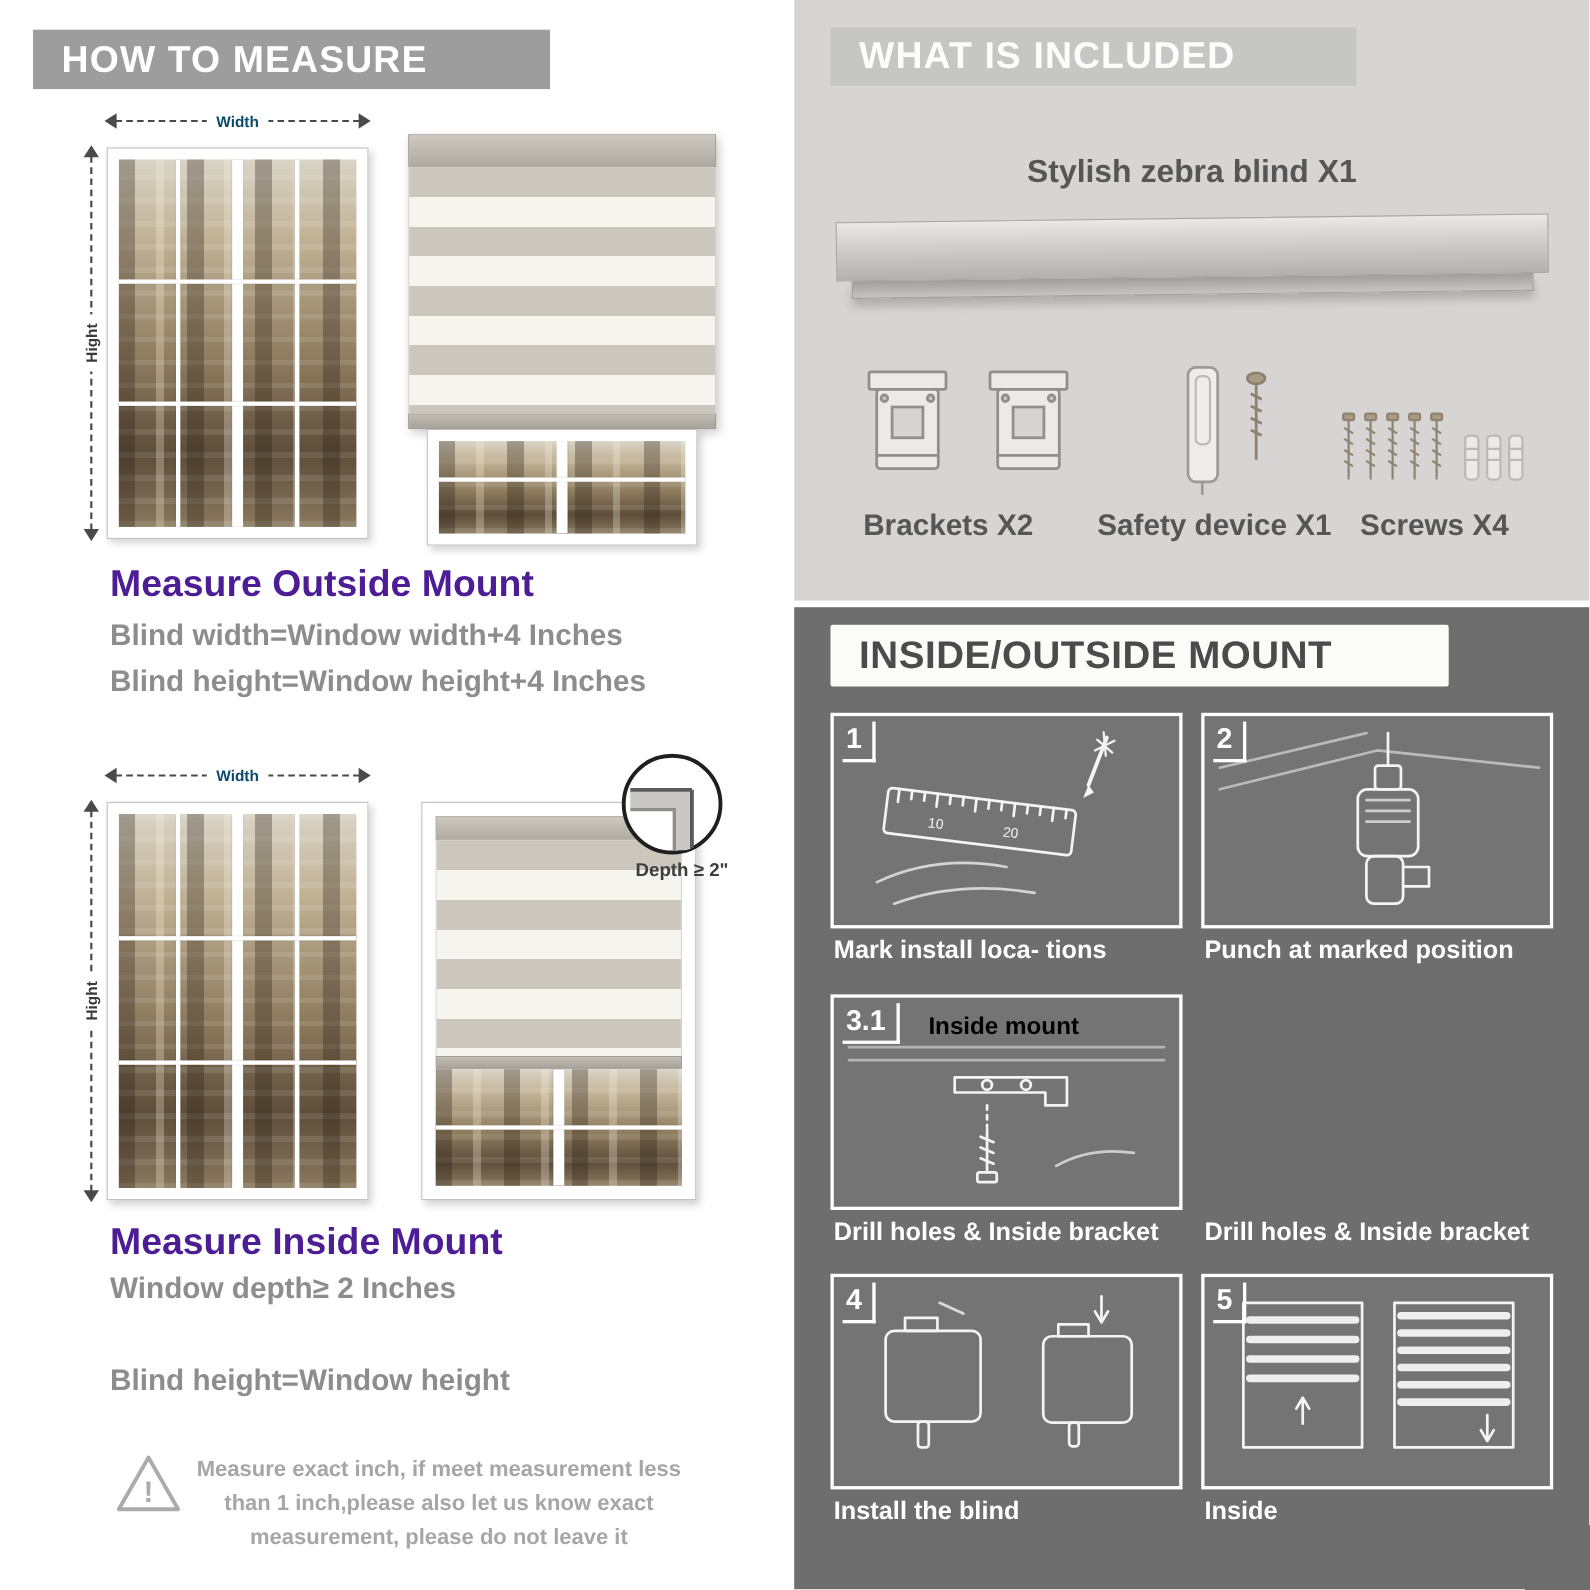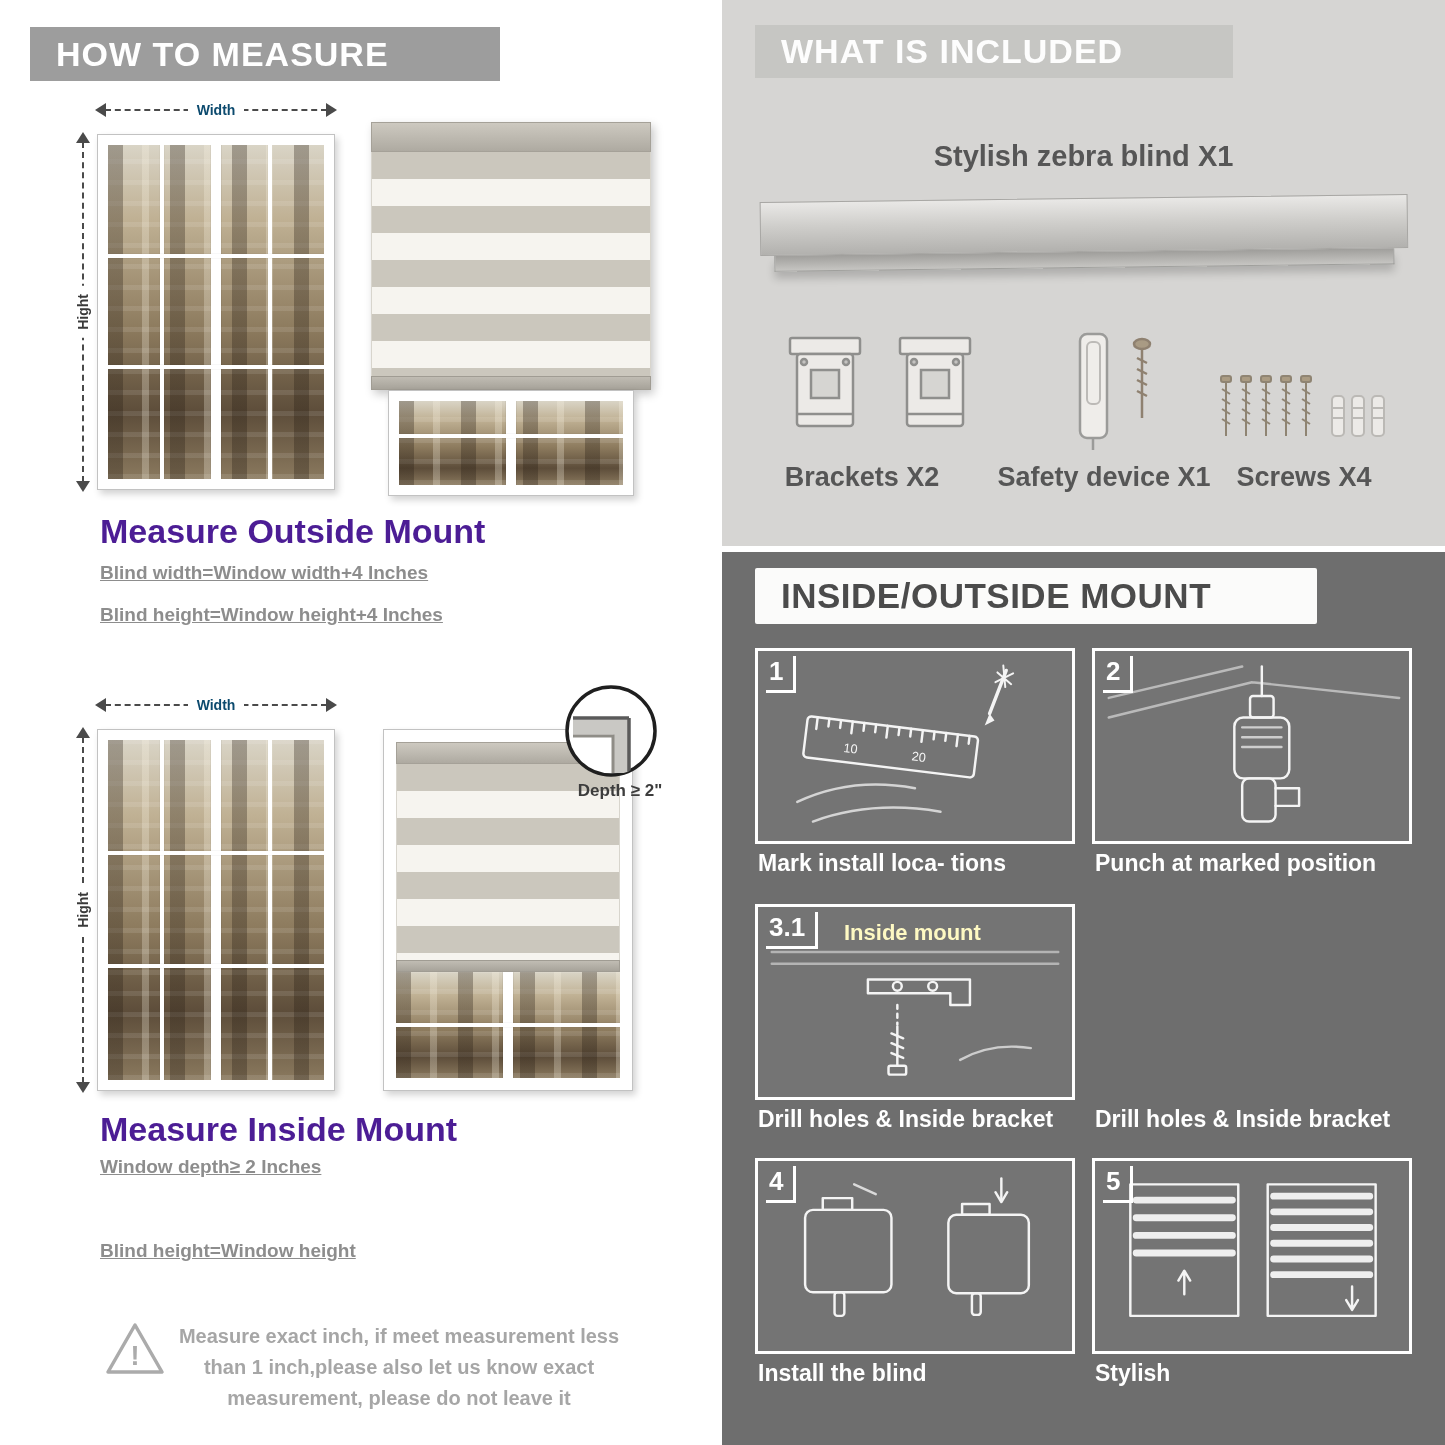--- a/index.html
+++ b/index.html
@@ -20,21 +20,21 @@
     position:absolute; background:#c6c6c3; color:#fdfdfd;
     font-size:34px; font-weight:bold; letter-spacing:1px;
     display:flex; align-items:center; padding-left:26px;
   }
   .banner-white {
     position:absolute; background:#fbfbfa; color:#4b4b4b;
     font-size:35px; font-weight:bold; letter-spacing:.5px;
     display:flex; align-items:center; padding-left:26px; border-radius:2px;
   }
   .mtitle { position:absolute; font-size:34px; font-weight:bold; color:#4c1d95; }
-  .mline  { position:absolute; font-size:19px; font-weight:bold; color:#8d8d8d;text-decoration:underline; }
+  .mline  { position:absolute; font-size:27px; font-weight:bold; color:#8d8d8d; }
 
   
   .arrow-h { position:absolute; height:16px; display:flex; align-items:center; justify-content:center; }
   .arrow-h::before { content:""; position:absolute; left:8px; right:8px; top:7px; border-top:2px dashed #4a4a4a; }
   .ah { position:absolute; top:1px; width:0; height:0; border:7px solid transparent; }
   .ah.l { left:-2px; border-right:11px solid #4a4a4a; border-left:0; }
   .ah.r { right:-2px; border-left:11px solid #4a4a4a; border-right:0; }
   .alabel { position:relative; background:#ffffff; padding:0 9px; font-size:14px; font-weight:bold; color:#0c4a6e; z-index:2; }
 
   .arrow-v { position:absolute; width:16px; display:flex; align-items:center; justify-content:center; }
@@ -84,21 +84,21 @@
 
   .headrail { position:absolute; left:38px; top:198px; width:648px; transform:rotate(-0.7deg); }
   .rail-top { height:54px; background:linear-gradient(180deg,#e9e8e6 0%,#cfcecb 45%,#b2b1ae 100%); border:1px solid #a8a7a4; }
   .rail-lip { margin:0 14px; height:16px; background:linear-gradient(180deg,#9f9e9b,#c6c5c2);
               border:1px solid #9f9f9c; border-top:none; box-shadow:0 7px 9px rgba(0,0,0,.18); }
 
   
   .stepbox { position:absolute; width:320px; height:196px; border:3px solid #ffffff; background:#747474; }
   .stepnum { position:absolute; top:5px; left:8px; color:#ffffff; font-size:26px; font-weight:bold;
              padding:0 10px 3px 3px; border-right:3px solid #ffffff; border-bottom:3px solid #ffffff; z-index:2; }
-  .steptitle { position:absolute; top:13px; left:86px; color:#fef9c3; font-size:22px; font-weight:bold; z-index:2; }
+  .steptitle { position:absolute; top:13px; left:86px; color:#000000; font-size:22px; font-weight:bold; z-index:2; }
   .stepart { position:absolute; inset:0; width:100%; height:100%; }
   .stepcap { position:absolute; width:330px; color:#ffffff; font-size:23px; font-weight:bold; }
 
   svg text { font-family:"Liberation Sans","DejaVu Sans",sans-serif; }
 </style>
 </head>
 <body>
 
 <section class="abs" style="left:0;top:0;width:722px;height:1445px;background:#fff">
 
@@ -348,14 +348,14 @@
     <span class="stepnum">5</span>
     <svg class="stepart" viewBox="0 0 320 190" stroke="#f4f4f4" stroke-width="2.5" fill="none" stroke-linecap="round" stroke-linejoin="round">
       <rect x="36" y="22" width="110" height="134"></rect>
       <path stroke-width="7" opacity=".95" d="M42 38 H140 M42 56 H140 M42 74 H140 M42 92 H140"></path>
       <path d="M91 134 v-22 M85 120 l6 -10 l6 10"></path>
       <rect x="176" y="22" width="110" height="134"></rect>
       <path stroke-width="7" opacity=".95" d="M182 34 H280 M182 50 H280 M182 66 H280 M182 82 H280 M182 98 H280 M182 114 H280"></path>
       <path d="M262 126 v22 M256 140 l6 10 l6 -10"></path>
     </svg>
   </div>
-  <div class="stepcap" style="left:373px;top:808px">Stylish</div>
+  <div class="stepcap" style="left:373px;top:808px">Inside</div>
 </section>
 
 </body></html>

